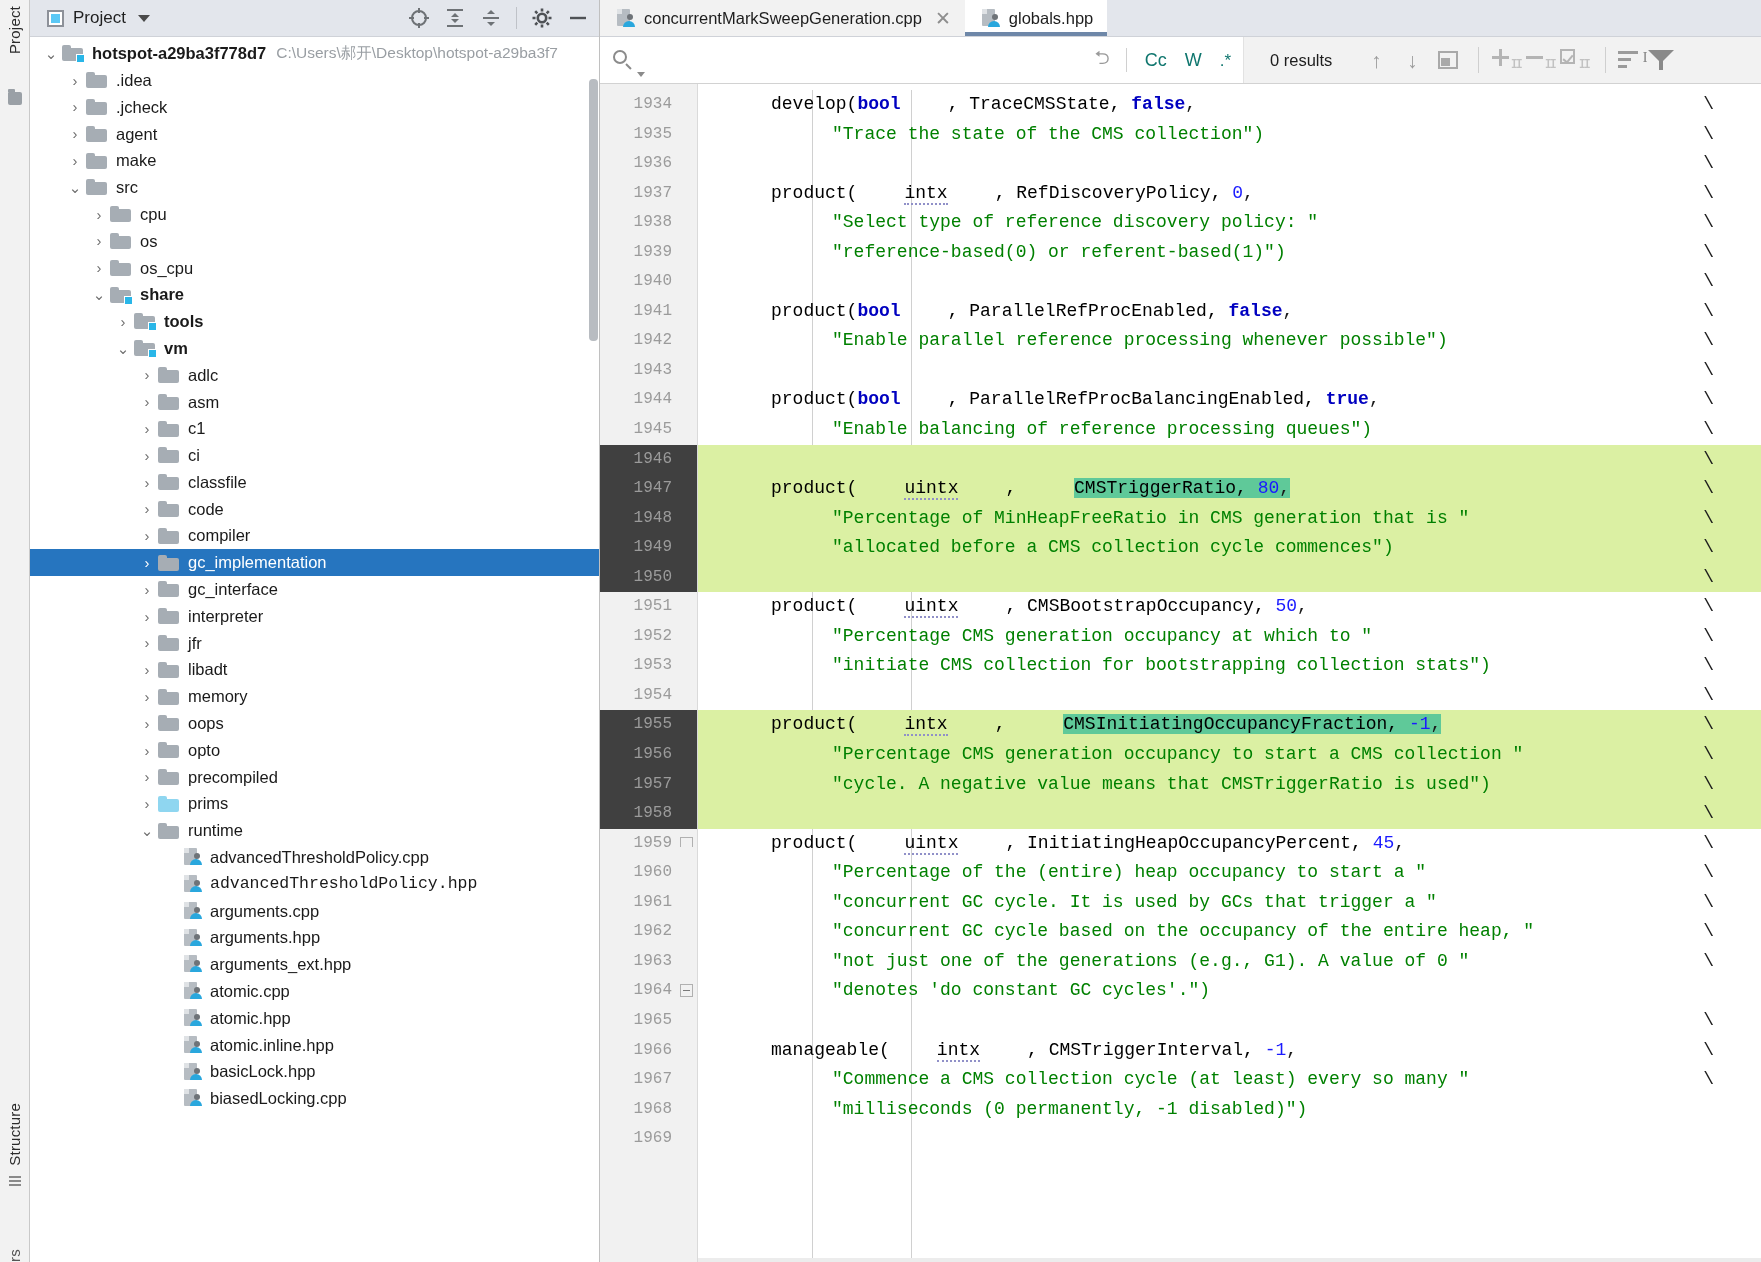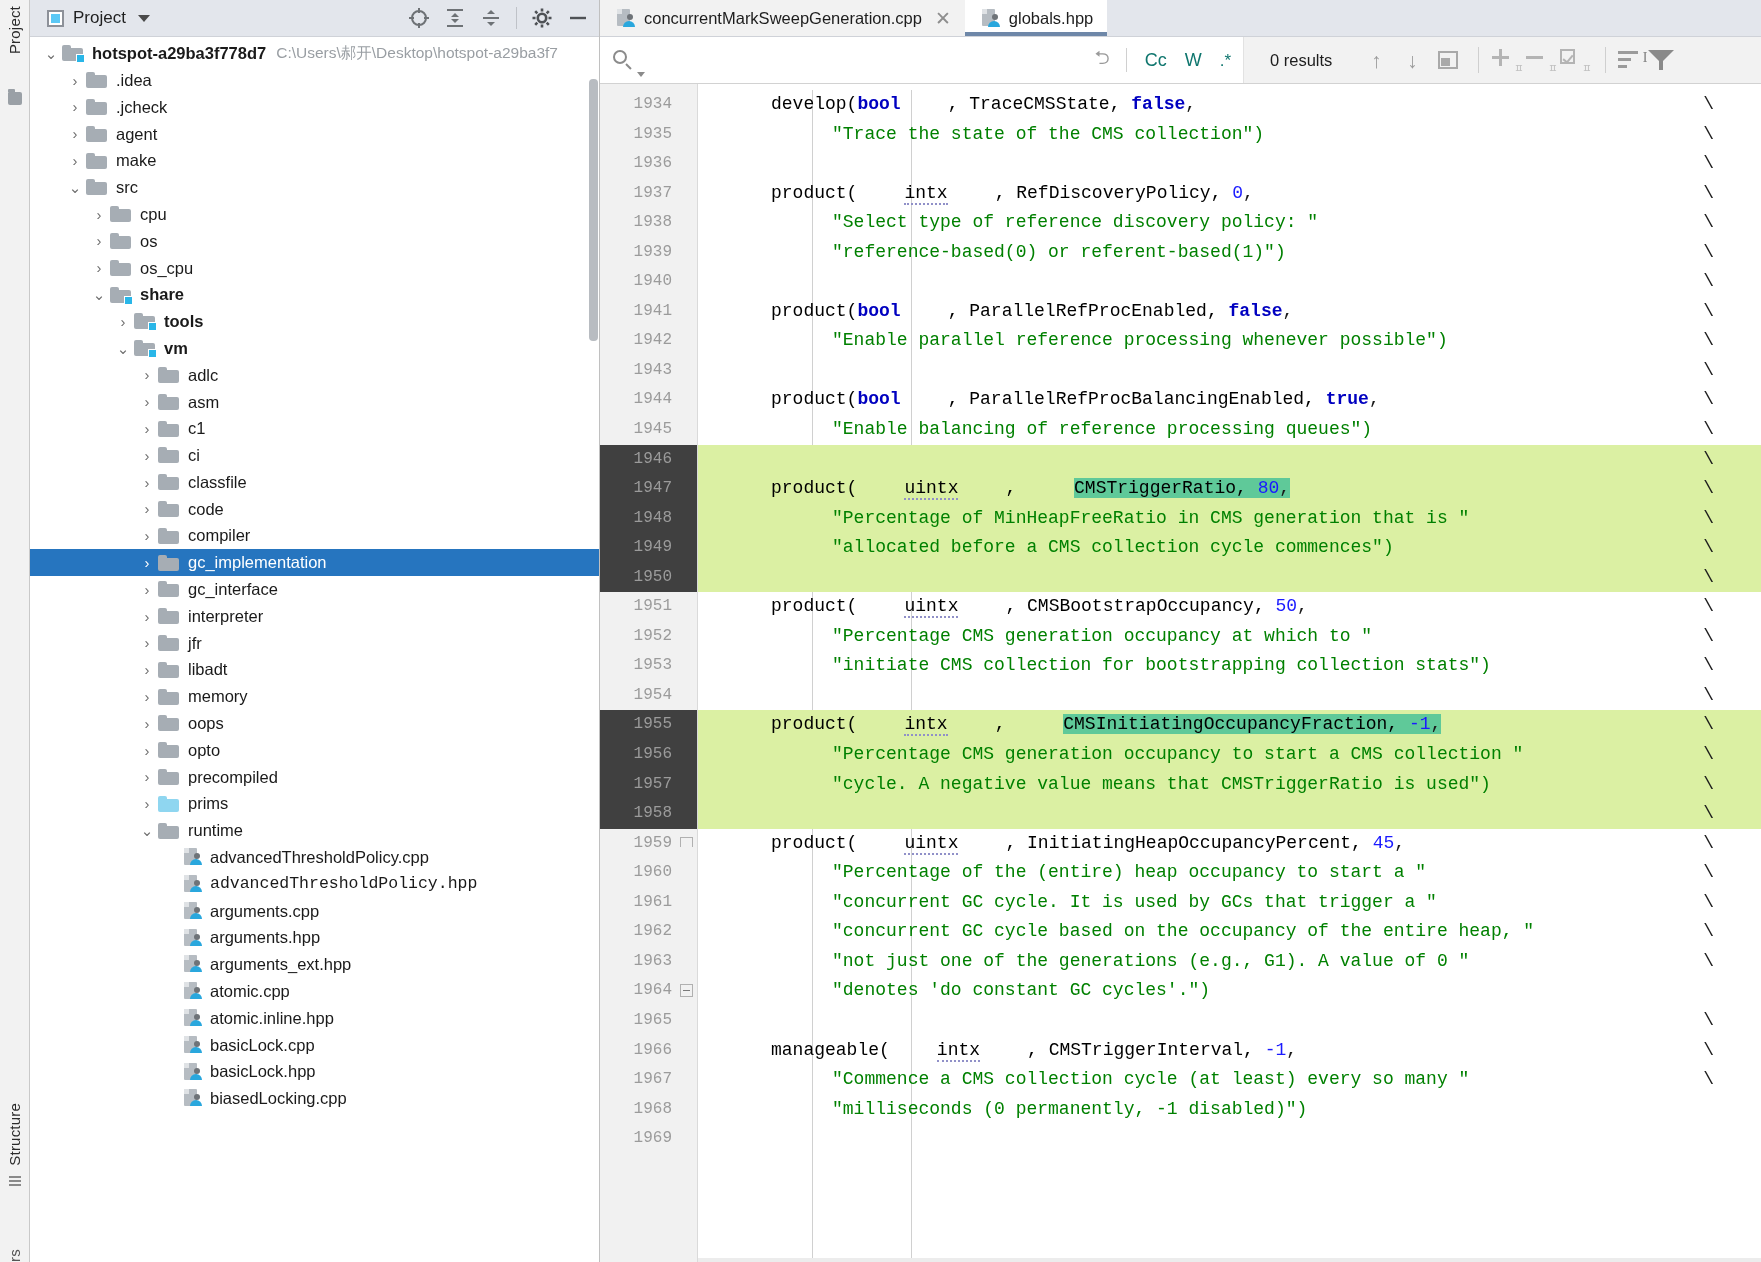--- a/index.html
+++ b/index.html
@@ -204,21 +204,21 @@
   .sq-btn { width:36px; display:flex; justify-content:center;}
   .sq-btn .sq { width:20px; height:18px; border:2px solid #a9a9a9; position:relative;}
   .sq-btn .sq:after { content:""; position:absolute; left:1px; bottom:1px; width:9px;height:8px;background:#a9a9a9;}
   .tb-sep { width:1px; height:26px; background:#cfcfcf; margin: 0 12px; }
   .tbico { width: 34px; height:26px; position:relative; color:#b4b4b4; }
   .tbico .plus-v { position:absolute; left:8px; top:2px; width:3px;height:17px;background:#b4b4b4;}
   .tbico .plus-h { position:absolute; left:1px; top:9px; width:17px;height:3px;background:#b4b4b4;}
   .tbico .minus-h { position:absolute; left:1px; top:9px; width:17px;height:3px;background:#b4b4b4;}
   .tbico .chk { position:absolute; left:1px; top:2px; width:15px;height:15px;border:2px solid #b4b4b4;}
   .tbico .chk:after{content:"";position:absolute;left:3px;top:2px;width:4px;height:8px;border:2px solid #b4b4b4;border-top:0;border-left:0;transform:rotate(40deg);}
-  .tbico .sub { position:absolute; right:4px; bottom:0px; font-size:11px; color:#c2c2c2; letter-spacing:-1px;}
+  .tbico .sub { position:absolute; right:4px; bottom:0px; font-size:17px; color:#c2c2c2; letter-spacing:-1px;}
   .tbico .lines i { position:absolute; left:0; height:3px; background:#9b9b9b;}
   .funnel { width: 26px; height: 24px; position:relative; }
   .funnel:before {
     content:""; position:absolute; left:0; top:2px;
     border-left:13px solid transparent; border-right:13px solid transparent;
     border-top: 13px solid #8a8a8a;
   }
   .funnel:after {
     content:""; position:absolute; left:11px; top:13px; width:4px; height:9px; background:#8a8a8a;
   }
@@ -646,31 +646,31 @@
             <span class="tname">atomic.cpp</span>
           </div>
           <div class="trow" style="padding-left: 130px;">
             <div class="chev none"></div>
             <div class="file-ico">
               <div class="sheet"></div>
               <div class="corner"></div>
               <div class="head"></div>
               <div class="torso"></div>
             </div>
+            <span class="tname">atomic.hpp</span>
+          </div>
+          <div class="trow" style="padding-left: 130px;">
+            <div class="chev none"></div>
+            <div class="file-ico">
+              <div class="sheet"></div>
+              <div class="corner"></div>
+              <div class="head"></div>
+              <div class="torso"></div>
+            </div>
             <span class="tname">atomic.inline.hpp</span>
-          </div>
-          <div class="trow" style="padding-left: 130px;">
-            <div class="chev none"></div>
-            <div class="file-ico">
-              <div class="sheet"></div>
-              <div class="corner"></div>
-              <div class="head"></div>
-              <div class="torso"></div>
-            </div>
-            <span class="tname">basicLock.cpp</span>
           </div>
           <div class="trow" style="padding-left: 130px;">
             <div class="chev none"></div>
             <div class="file-ico">
               <div class="sheet"></div>
               <div class="corner"></div>
               <div class="head"></div>
               <div class="torso"></div>
             </div>
             <span class="tname">basicLock.hpp</span>

